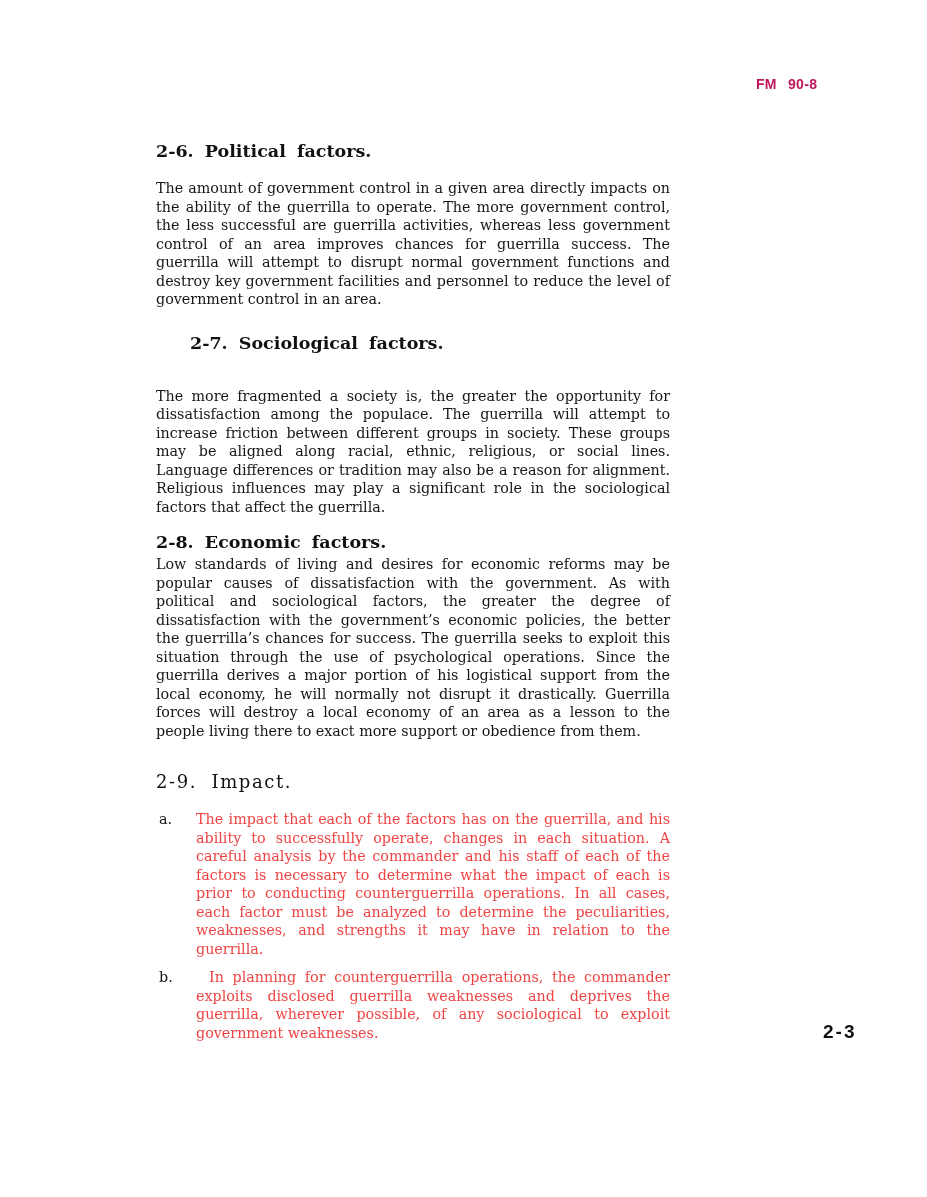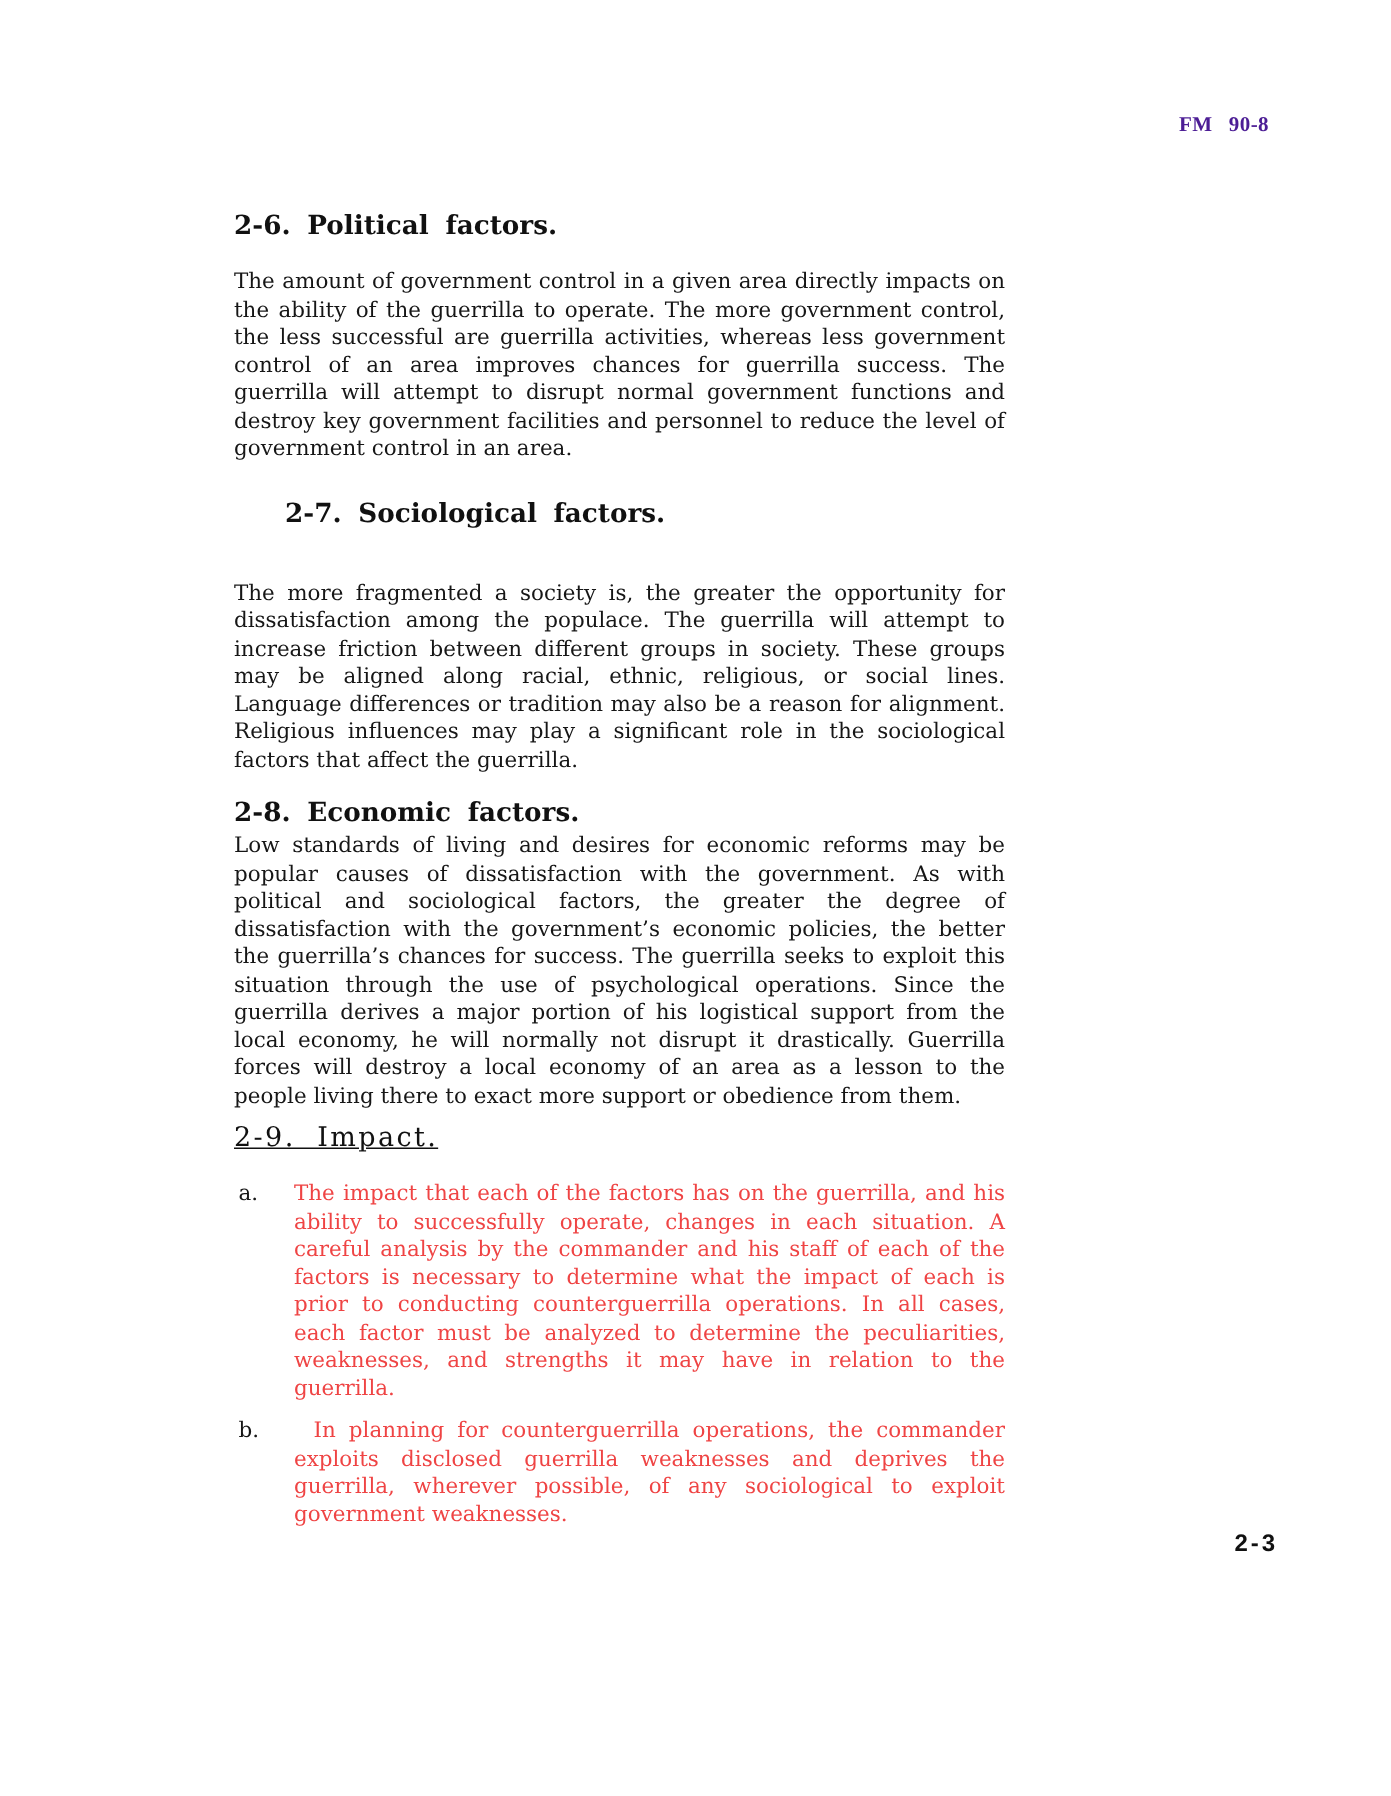--- a/index.html
+++ b/index.html
@@ -12,27 +12,27 @@
     width: 927px;
     height: 1197px;
     background: #ffffff;
     font-family: "DejaVu Serif", serif;
     color: #151515;
     overflow: hidden;
   }
   .fm-header {
     position: absolute;
     top: 76px;
-    left: 786px;
-    font-family: Liberation Serif, serif;
+    left: 756px;
+    font-family: Liberation Sans, sans-serif;
     font-weight: bold;
     font-size: 14px;
     letter-spacing: 0.3px;
     word-spacing: 7px;
-    color: #4c1d95;
+    color: #be185d;
   }
   .content {
     position: absolute;
     left: 156px;
     top: 141px;
     width: 514px;
   }
   .sec-head {
     font-family: "DejaVu Serif", serif;
     font-weight: bold;
@@ -53,21 +53,21 @@
     font-size: 14.3px;
     line-height: 18.5px;
     text-align: justify;
     color: #161616;
   }
   .m-p1 { margin-top: 17px; }
   .m-h27 { margin-top: 24px; margin-left: 34px; }
   .m-p2 { margin-top: 33px; }
   .m-h28 { margin-top: 16px; }
   .m-p3 { margin-top: 2px; }
-  .m-h29 { margin-top: 8px; text-decoration: underline; }
+  .m-h29 { margin-top: 31px; }
   .m-ia { margin-top: 18px; }
   .m-ib { margin-top: 10px; }
   .list-item {
     display: flex;
     align-items: flex-start;
   }
   .item-marker {
     flex: 0 0 40px;
     font-size: 14.3px;
     line-height: 18.5px;
@@ -85,21 +85,21 @@
   }
   .indent-first {
     text-indent: 13px;
   }
   .page-number {
     position: absolute;
     top: 1021px;
     left: 823px;
     font-family: "Liberation Sans", sans-serif;
     font-weight: bold;
-    font-size: 16px;
+    font-size: 19px;
     letter-spacing: 2px;
     color: #111111;
   }
 </style>
 </head>
 <body>
 
 <div class="page">
 
   <div class="fm-header">FM 90-8</div>

